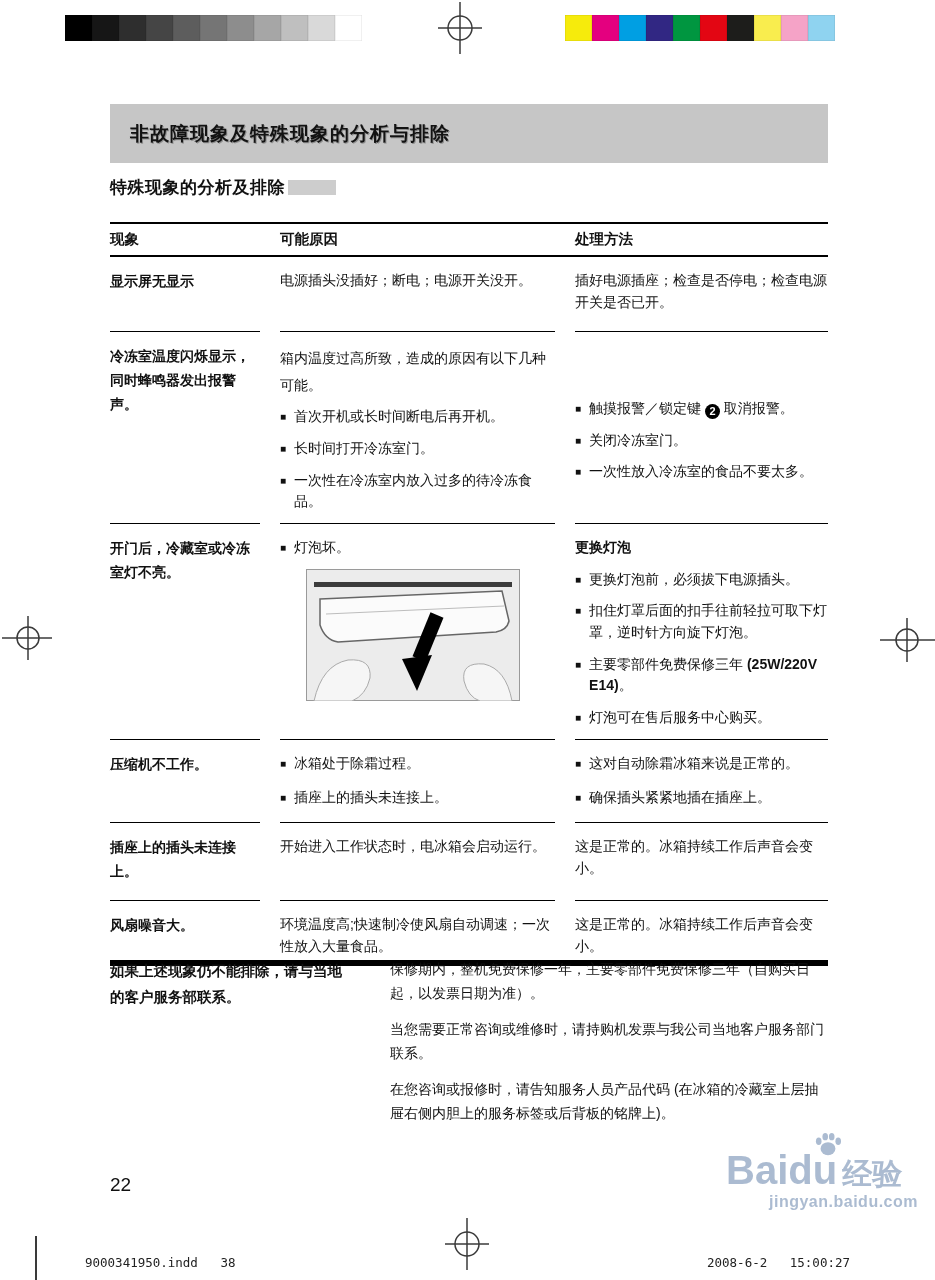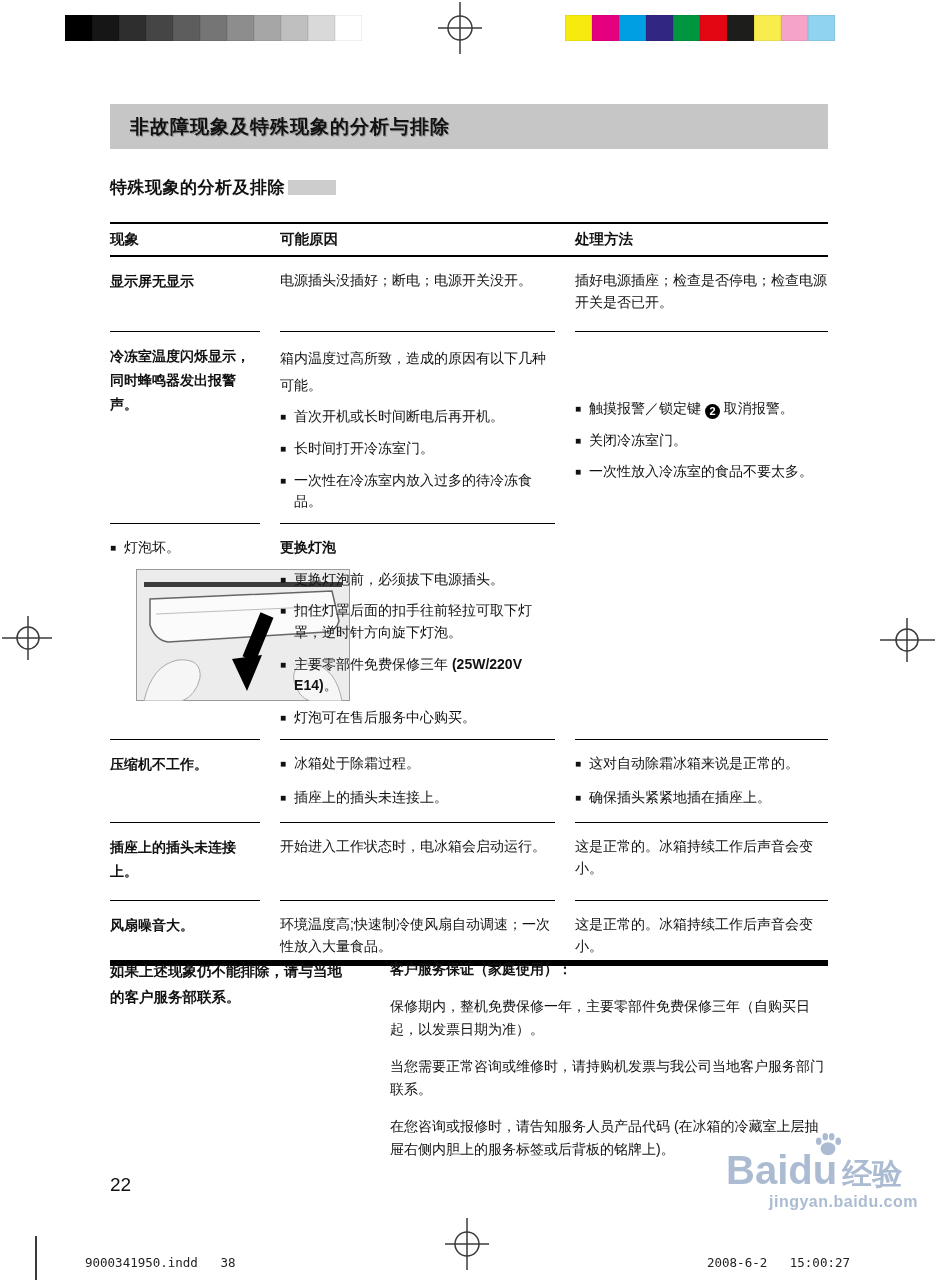--- a/index.html
+++ b/index.html
@@ -14,21 +14,21 @@
   #grayStrip{left:65px;}
   #colorStrip{left:565px;}
   .swatch{width:27px;height:26px;box-shadow:inset 0 0 0 0.5px rgba(0,0,0,0.12);}
 
   
   .regmark{position:absolute;}
   .corner-tick{position:absolute;left:35px;top:1236px;width:2px;height:44px;background:#3a3a3a;}
 
   
   .header-bar{
-    position:absolute;left:110px;top:104px;width:718px;height:45px;
+    position:absolute;left:110px;top:104px;width:718px;height:59px;
     background:#c6c6c6;display:flex;align-items:center;box-sizing:border-box;
     padding-left:20px;
   }
   .header-bar span{
     font-size:19px;font-weight:bold;letter-spacing:1px;color:#121212;
     text-shadow:1px 1px 0 #8f8f8f;
   }
 
   
   .section-title{
@@ -207,20 +207,21 @@
           </li>
           <li>
             <span class="bullet">■</span>
             <span class="btext">一次性放入冷冻室的食品不要太多。</span>
           </li>
         </ul>
       </div>
     </div>
 
     <div class="row r3 sep">
+      <div class="cell c1">开门后，冷藏室或冷冻室灯不亮。</div>
       <div class="cell c2">
         <ul class="blist">
           <li>
             <span class="bullet">■</span>
             <span class="btext">灯泡坏。</span>
           </li>
         </ul>
         <div class="lamp-fig">
           <svg viewBox="0 0 214 132" width="214" height="132">
             <rect x="0.5" y="0.5" width="213" height="131" fill="#ececec" stroke="#9a9a9a"></rect>
@@ -295,21 +296,20 @@
       <div class="cell c1">风扇噪音大。</div>
       <div class="cell c2">环境温度高;快速制冷使风扇自动调速；一次性放入大量食品。</div>
       <div class="cell c3">这是正常的。冰箱持续工作后声音会变小。</div>
     </div>
 
   </div>
 
   <div class="service">
     <div class="svc-left">如果上述现象仍不能排除，请与当地的客户服务部联系。</div>
     <div class="svc-right">
-      <p class="svc-title">客户服务保证（家庭使用）：</p>
       <p>保修期内，整机免费保修一年，主要零部件免费保修三年（自购买日起，以发票日期为准）。</p>
       <p>当您需要正常咨询或维修时，请持购机发票与我公司当地客户服务部门联系。</p>
       <p>在您咨询或报修时，请告知服务人员产品代码 (在冰箱的冷藏室上层抽屉右侧内胆上的服务标签或后背板的铭牌上)。</p>
     </div>
   </div>
 
   <div class="page-number">22</div>
 
   <div class="watermark">
     <div class="wm-line1">

